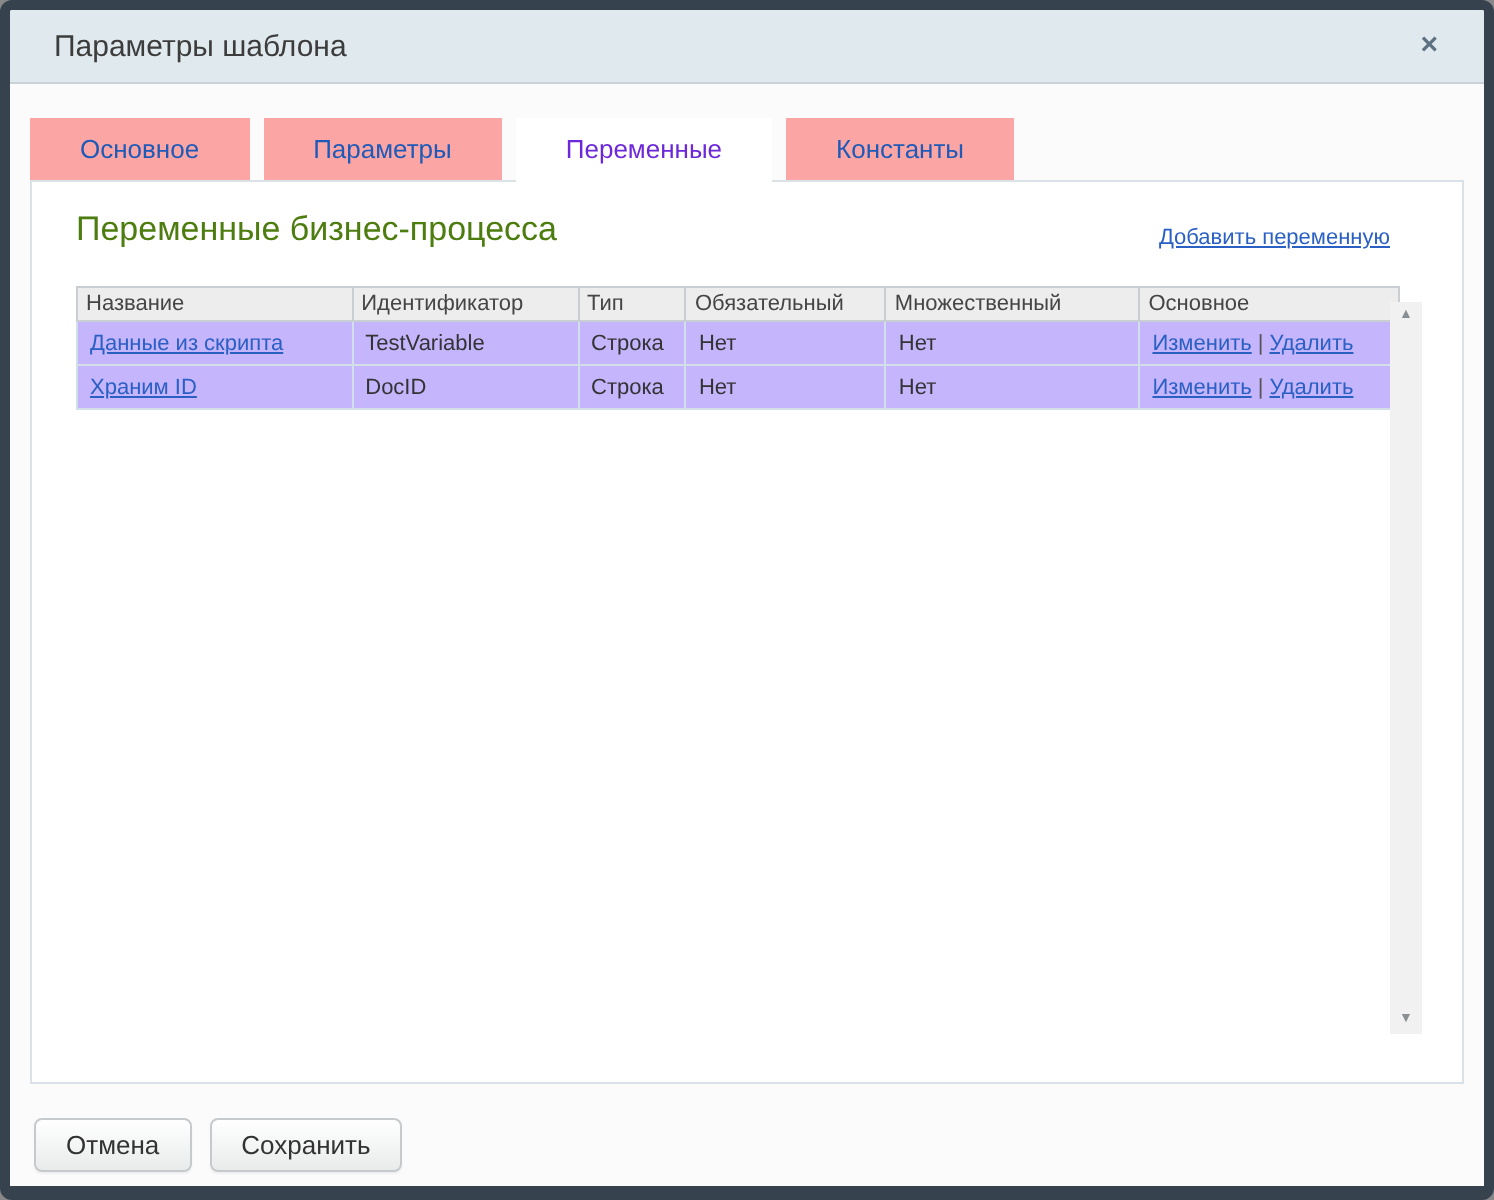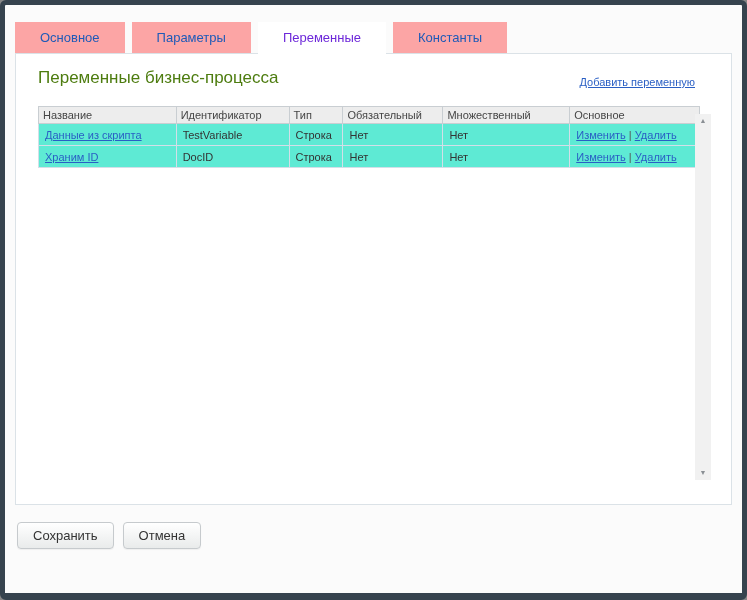--- a/index.html
+++ b/index.html
@@ -102,21 +102,21 @@
     padding: 2px 4px;
     height: 17px;
     text-align: left;
   }
   table.vars td {
     border: 1px solid #d3dfe8;
     padding: 3px 6px;
     height: 22px;
     color: #333;
     text-align: left;
-    background: #5eead4;
+    background: #c4b5fd;
   }
   table.vars a.link { font-size: 11px; }
   .col-name { width: 138px; }
   .col-id { width: 113px; }
   .col-type { width: 54px; }
   .col-req { width: 100px; }
   .col-mult { width: 127px; }
   .col-act { width: 130px; }
   .act-sep { color: #555; margin: 0 3px; }
 
@@ -157,20 +157,24 @@
     border-radius: 4px;
     cursor: pointer;
     box-shadow: 0 1px 1px rgba(0,0,0,0.05);
   }
 </style>
 </head>
 <body>
 
 <div class="dialog">
 
+  <div class="titlebar">
+    <span class="titlebar-text">Параметры шаблона</span>
+    <span class="close-btn">×</span>
+  </div>
 
   <div class="tabs">
     <div class="tab">Основное</div>
     <div class="tab">Параметры</div>
     <div class="tab active">Переменные</div>
     <div class="tab">Константы</div>
   </div>
 
   <div class="panel">
     <div class="head-row">
@@ -221,17 +225,17 @@
       </tbody>
     </table>
 
     <div class="vscrollbar">
       <div class="scroll-arrow">▲</div>
       <div class="scroll-arrow">▼</div>
     </div>
   </div>
 
   <div class="footer">
+    <button class="btn">Отмена</button>
     <button class="btn">Сохранить</button>
-    <button class="btn">Отмена</button>
   </div>
 
 </div>
 
 </body></html>

